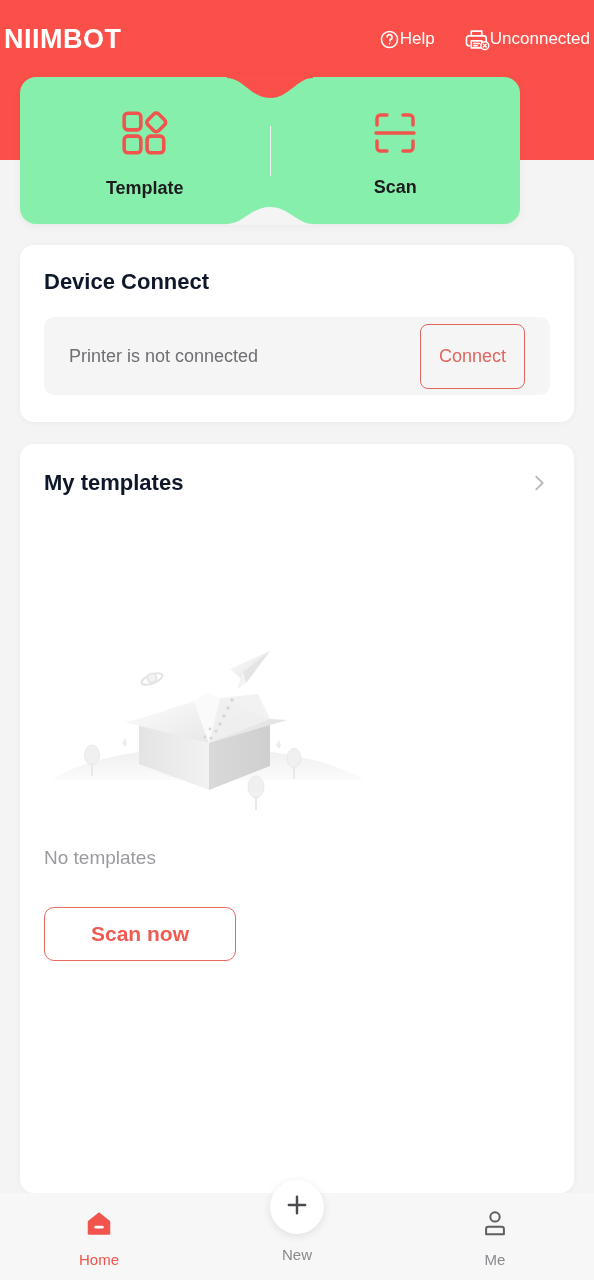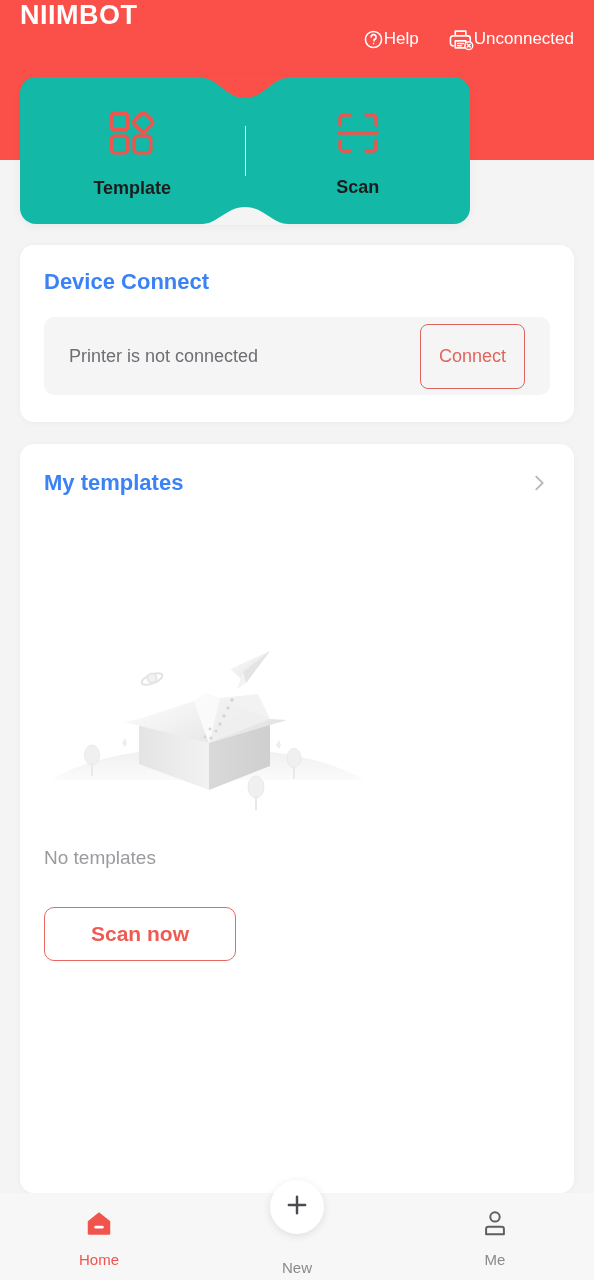--- a/index.html
+++ b/index.html
@@ -17,42 +17,42 @@
 
   
   .header-bg {
     position:absolute; top:0; left:0;
     width:594px; height:160px;
     background:#fa5049;
   }
   .header-row {
     position:absolute; top:0; left:0;
     width:594px; height:78px;
-    display:flex; 
-    padding:0 20px;
+    display:flex; align-items:center;
+    padding:0 4px;
   }
   .brand {
     font-size:27px; font-weight:bold; color:#ffffff;
     letter-spacing:0.5px;
   }
   .header-right {
     margin-left:auto;
     display:flex; align-items:center; gap:30px;
   }
   .hdr-item {
     display:flex; align-items:center; 
     color:#ffffff; font-size:17px;
   }
   .hdr-icon { display:flex; align-items:center; }
 
   
   .top-card {
     position:absolute; left:20px; top:77px;
-    width:450px; height:147px;
-    background:#14b8a6;
+    width:500px; height:147px;
+    background:#86efac;
     border-radius:16px;
     box-shadow:0 2px 10px rgba(0,0,0,0.05);
     display:flex;
     overflow:visible;
     justify-content:center;
   }
   .notch-top {
     position:absolute; left:50%; top:-1px;
     transform:translateX(-50%);
     width:86px; height:24px;
@@ -85,21 +85,21 @@
 
   
   .card {
     position:absolute; left:20px;
     width:554px;
     background:#ffffff;
     border-radius:14px;
     box-shadow:0 1px 6px rgba(0,0,0,0.04);
   }
   .card-title {
-    font-size:22px; font-weight:bold; color:#3b82f6;
+    font-size:22px; font-weight:bold; color:#0f172a;
   }
 
   
   #device-card { top:245px; height:177px; padding:24px; }
   .connect-strip {
     margin-top:22px;
     height:78px;
     background:#f5f5f5;
     border-radius:10px;
     display:flex; align-items:center;
@@ -169,21 +169,21 @@
   .nav-item {
     flex:1;
     display:flex; flex-direction:column;
     align-items:center; gap:12px;
     cursor:pointer;
   }
   .nav-label { font-size:15px; color:#8a8a8e; }
   .nav-label.active { color:#f0544c; }
   .nav-icon { height:32px; display:flex; align-items:center; justify-content:center; }
   .nav-spacer { flex:1; display:flex; flex-direction:column; align-items:center; }
-  .nav-spacer .nav-label { margin-top:52px; }
+  .nav-spacer .nav-label { margin-top:39px; }
   .fab {
     position:absolute; left:50%; bottom:46px;
     transform:translateX(-50%);
     width:54px; height:54px;
     border-radius:50%;
     background:#ffffff;
     box-shadow:0 2px 8px rgba(0,0,0,0.10);
     display:flex; align-items:center; justify-content:center;
     cursor:pointer;
     z-index:5;

